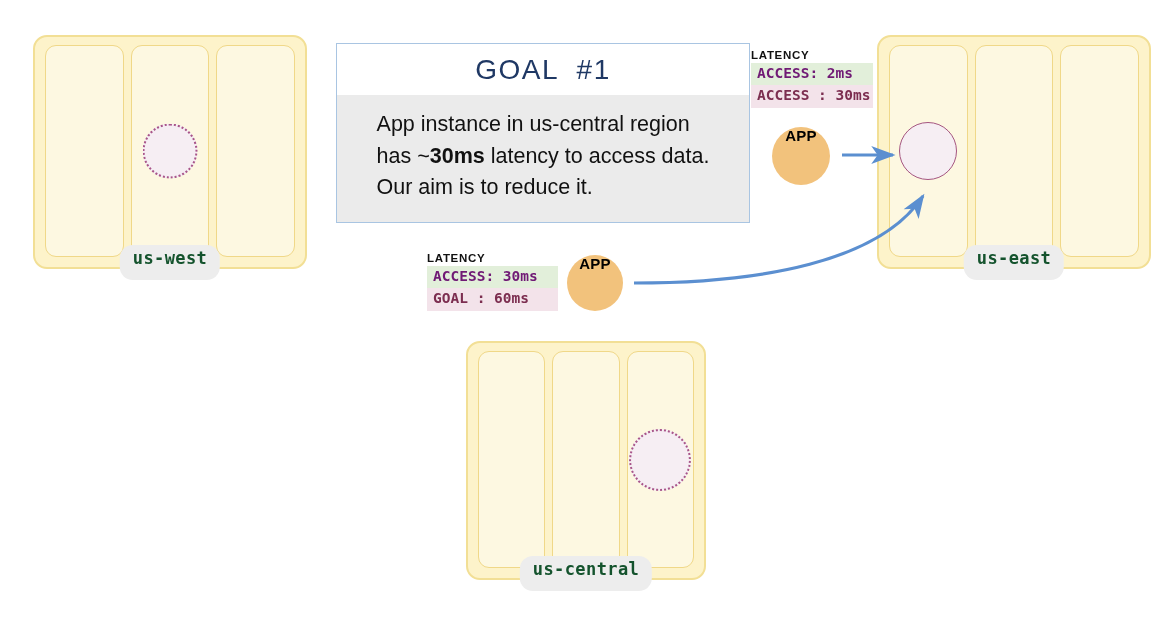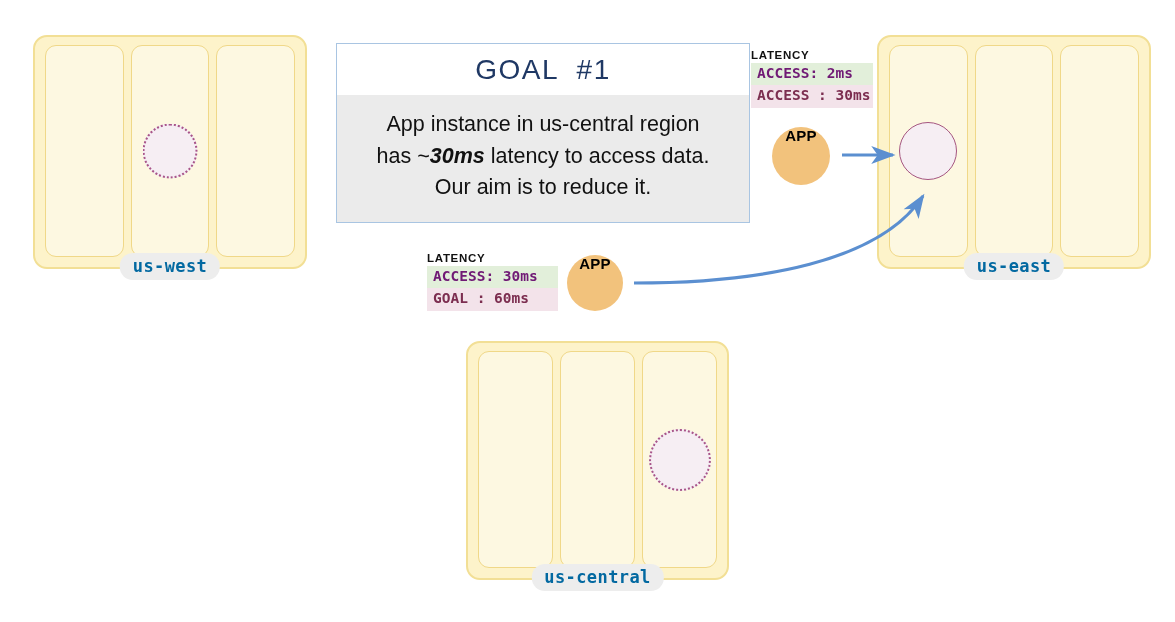--- a/index.html
+++ b/index.html
@@ -39,26 +39,26 @@
     border: 1.6px solid #f0d888;
     border-radius: 11px;
     position: relative;
   }
   .region-label {
     position: absolute;
     left: 50%;
     transform: translateX(-50%);
     bottom: -13px;
     background: #ededed;
-    color: #0369a1;
+    color: #14532d;
     font-family: "DejaVu Sans Mono", monospace;
     font-size: 17px;
     font-weight: 700;
     letter-spacing: 0.4px;
-    padding: 3px 13px 4px 13px;
+    padding: 3px 13px 12px 13px;
     border-radius: 13px;
     white-space: nowrap;
     z-index: 6;
   }
 
   
   .replica {
     position: absolute;
     box-sizing: border-box;
     border-radius: 50%;
@@ -98,25 +98,23 @@
     flex: 1;
     display: flex;
     align-items: center;
     justify-content: center;
     padding: 6px 16px 10px 16px;
   }
   #goal-text {
     color: #111111;
     font-size: 21.5px;
     line-height: 1.48;
-    text-align: center;
   }
   #goal-text .hl {
     font-weight: 700;
-    font-style: italic;
   }
 
   
   .latency-block {
     position: absolute;
     z-index: 7;
   }
   .latency-title {
     text-align: left;
     font-size: 11.5px;
@@ -188,21 +186,21 @@
     <div class="zones">
       <div class="zone">
         <div class="replica solid" style="position:absolute; left:50%; top:50%; transform:translate(-50%,-50%); width:58px; height:58px;"></div>
       </div>
       <div class="zone"></div>
       <div class="zone"></div>
     </div>
     <div class="region-label">us-east</div>
   </div>
 
-  <div class="region" id="region-us-central" style="left:466px; top:341px; width:263px; height:239px;">
+  <div class="region" id="region-us-central" style="left:466px; top:341px; width:240px; height:239px;">
     <div class="zones">
       <div class="zone"></div>
       <div class="zone"></div>
       <div class="zone">
         <div class="replica dotted" style="position:absolute; left:50%; top:50%; transform:translate(-50%,-50%); width:62px; height:62px;"></div>
       </div>
     </div>
     <div class="region-label">us-central</div>
   </div>
 

